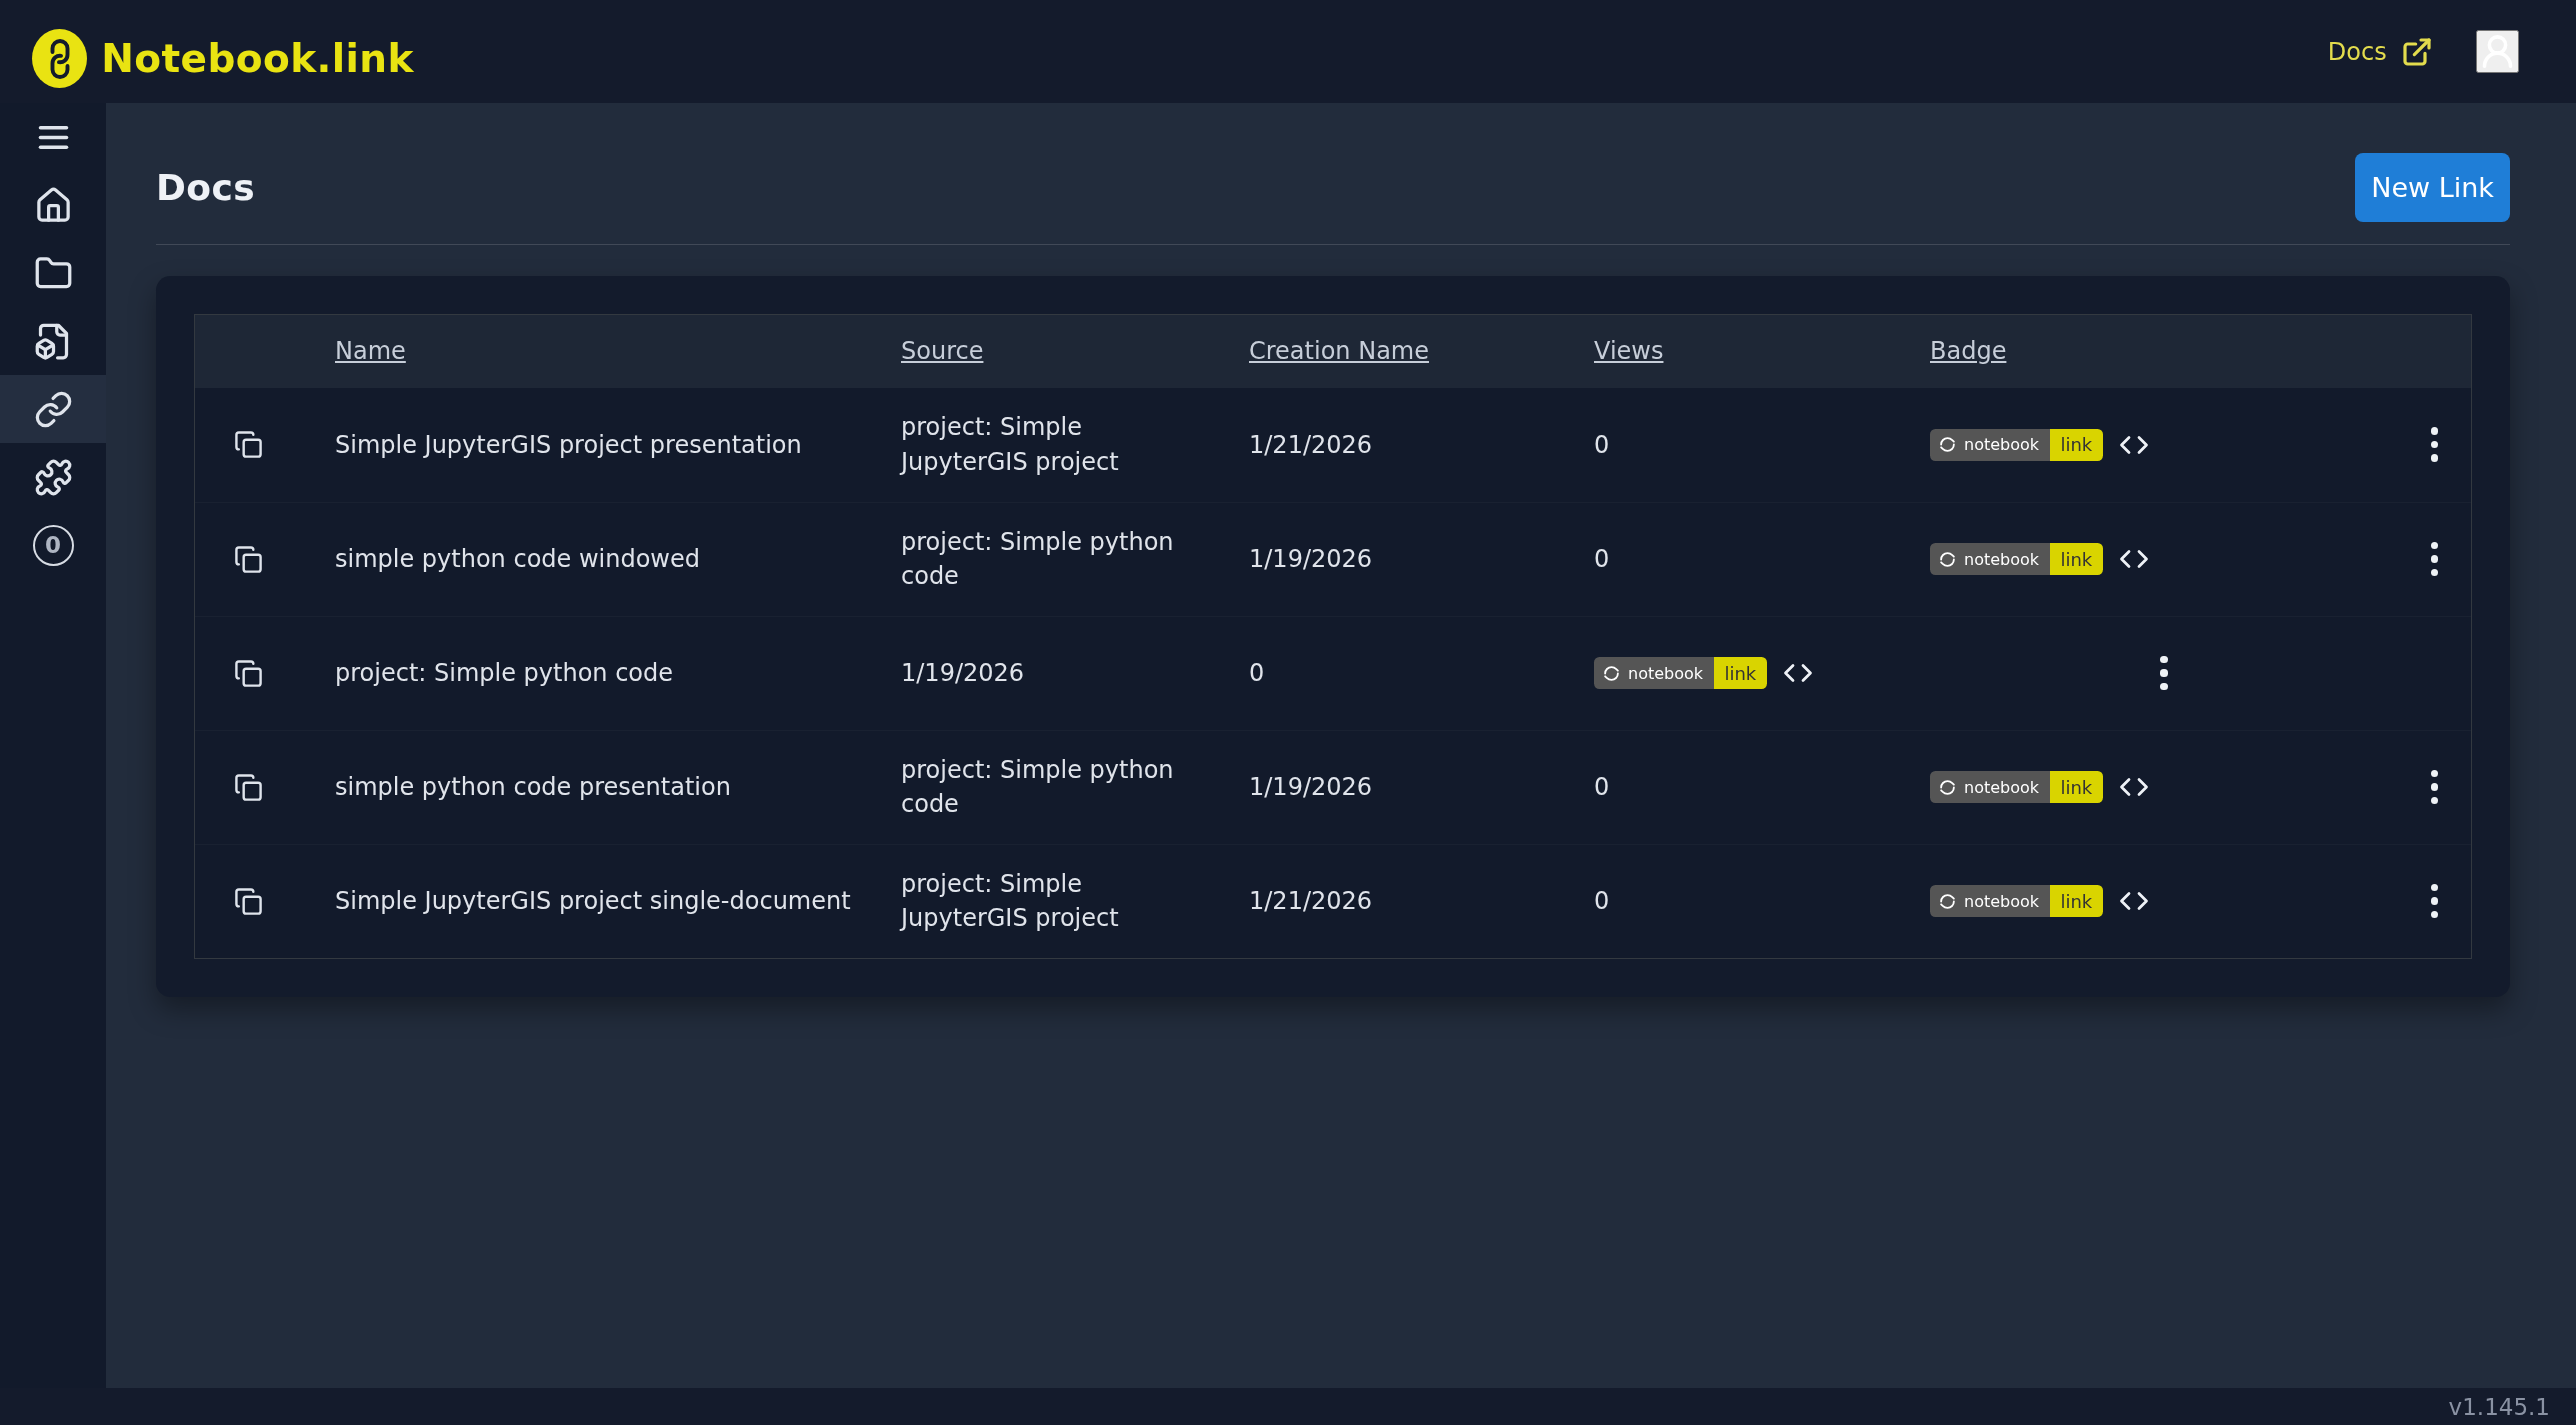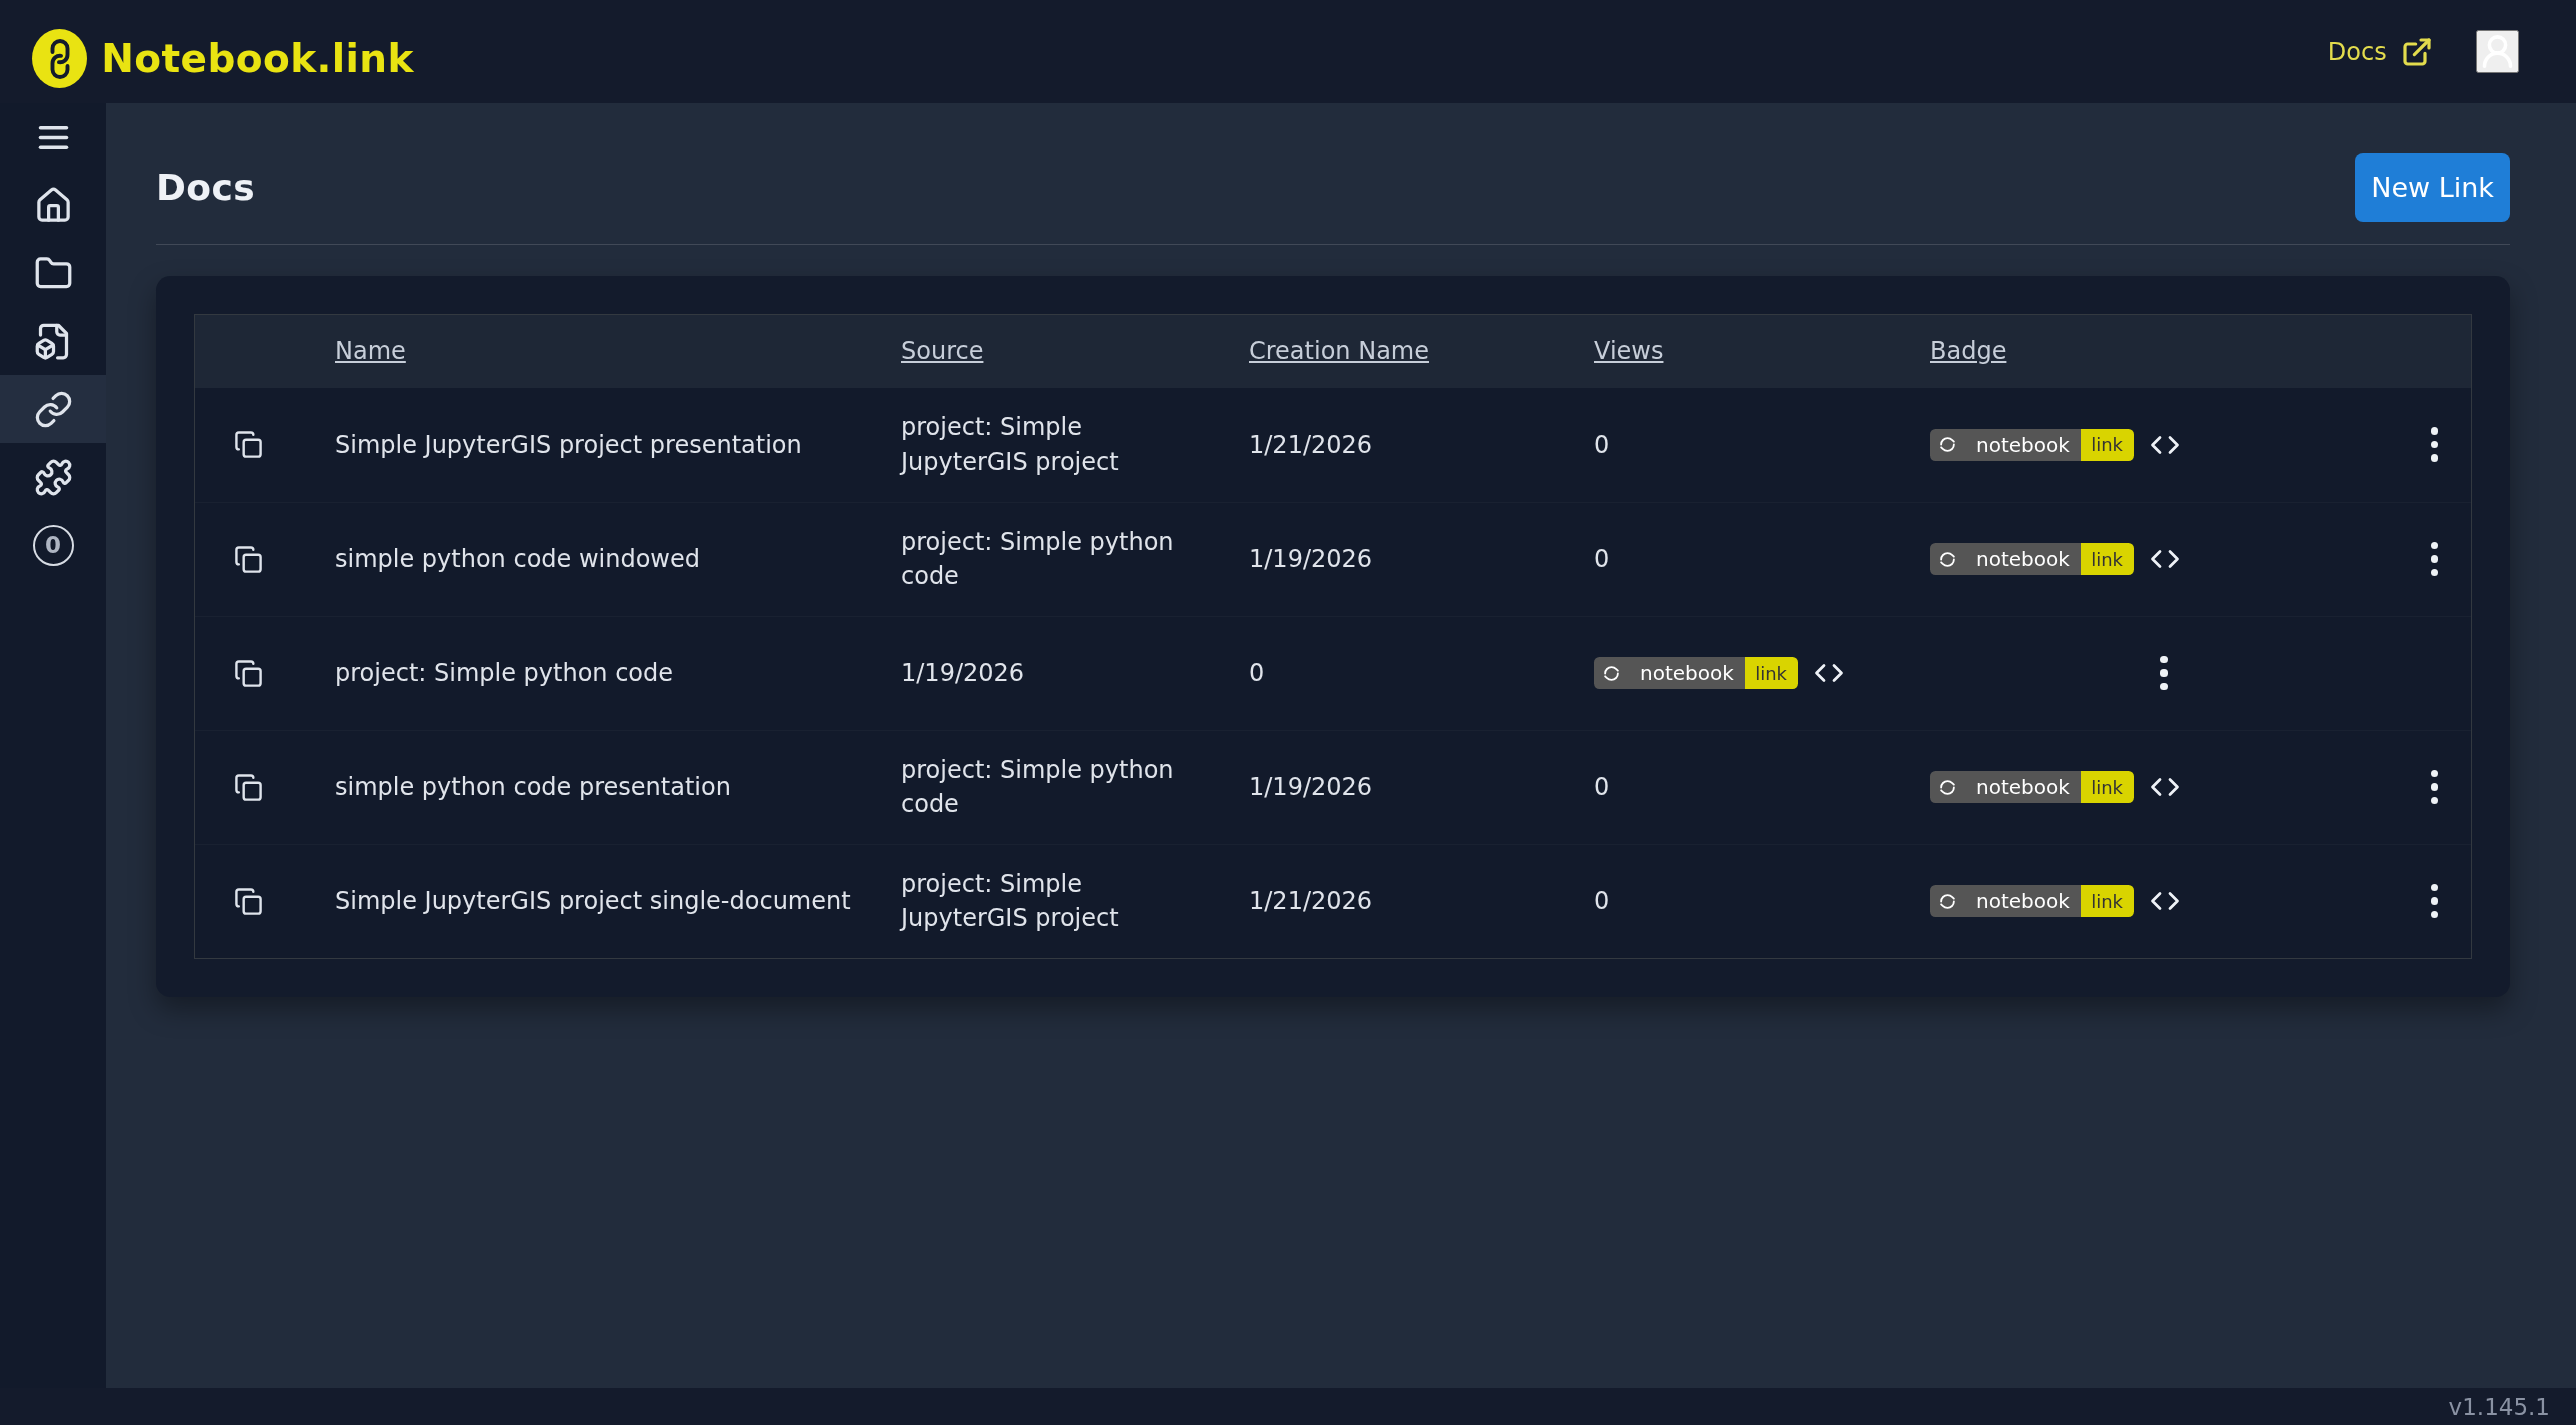--- a/index.html
+++ b/index.html
@@ -77,22 +77,22 @@
     height:73px; background:#1e2736; color:#c7ced9; font-size:24px;text-decoration:underline;
   }
   .t-body-row { height:114px; color:#e0e4eb; font-size:24px; }
   .t-body-row + .t-body-row { border-top:0.9px solid rgba(255,255,255,0.03); }
   .cell-icon { display:flex; justify-content:flex-start; padding-left:39px; }
   .copy-btn { background:none; border:none; color:#dfe4ec; cursor:pointer; display:flex; padding:0; }
   .cell-source { padding-right:45px; line-height:1.42; }
   .cell-badge { display:flex; align-items:center; gap:16px; }
   .badge-pill { display:inline-flex; height:32px; cursor:default; }
   .badge-left {
-    background:#555555; color:#ffffff; display:flex; align-items:center; gap:20px;
-    padding:0 10.7px 0 9px; font-size:20px; border-radius:5.4px 0 0 5.4px;
+    background:#555555; color:#ffffff; display:flex; align-items:center; gap:8px;
+    padding:0 10.7px 0 9px; font-size:16px; border-radius:5.4px 0 0 5.4px;
   }
   .badge-right {
     background:#d9d400; color:#333333; display:flex; align-items:center;
     padding:0 10.7px; font-size:18px; font-weight:500; border-radius:0 5.4px 5.4px 0;
   }
   .code-btn { background:none; border:none; color:#eef2f7; cursor:pointer; display:flex; padding:0; }
   .cell-actions { display:flex; justify-content:center; }
   .kebab-btn {
     background:none; border:none; cursor:pointer;
     display:flex; flex-direction:column; gap:6.3px; padding:5.4px;

